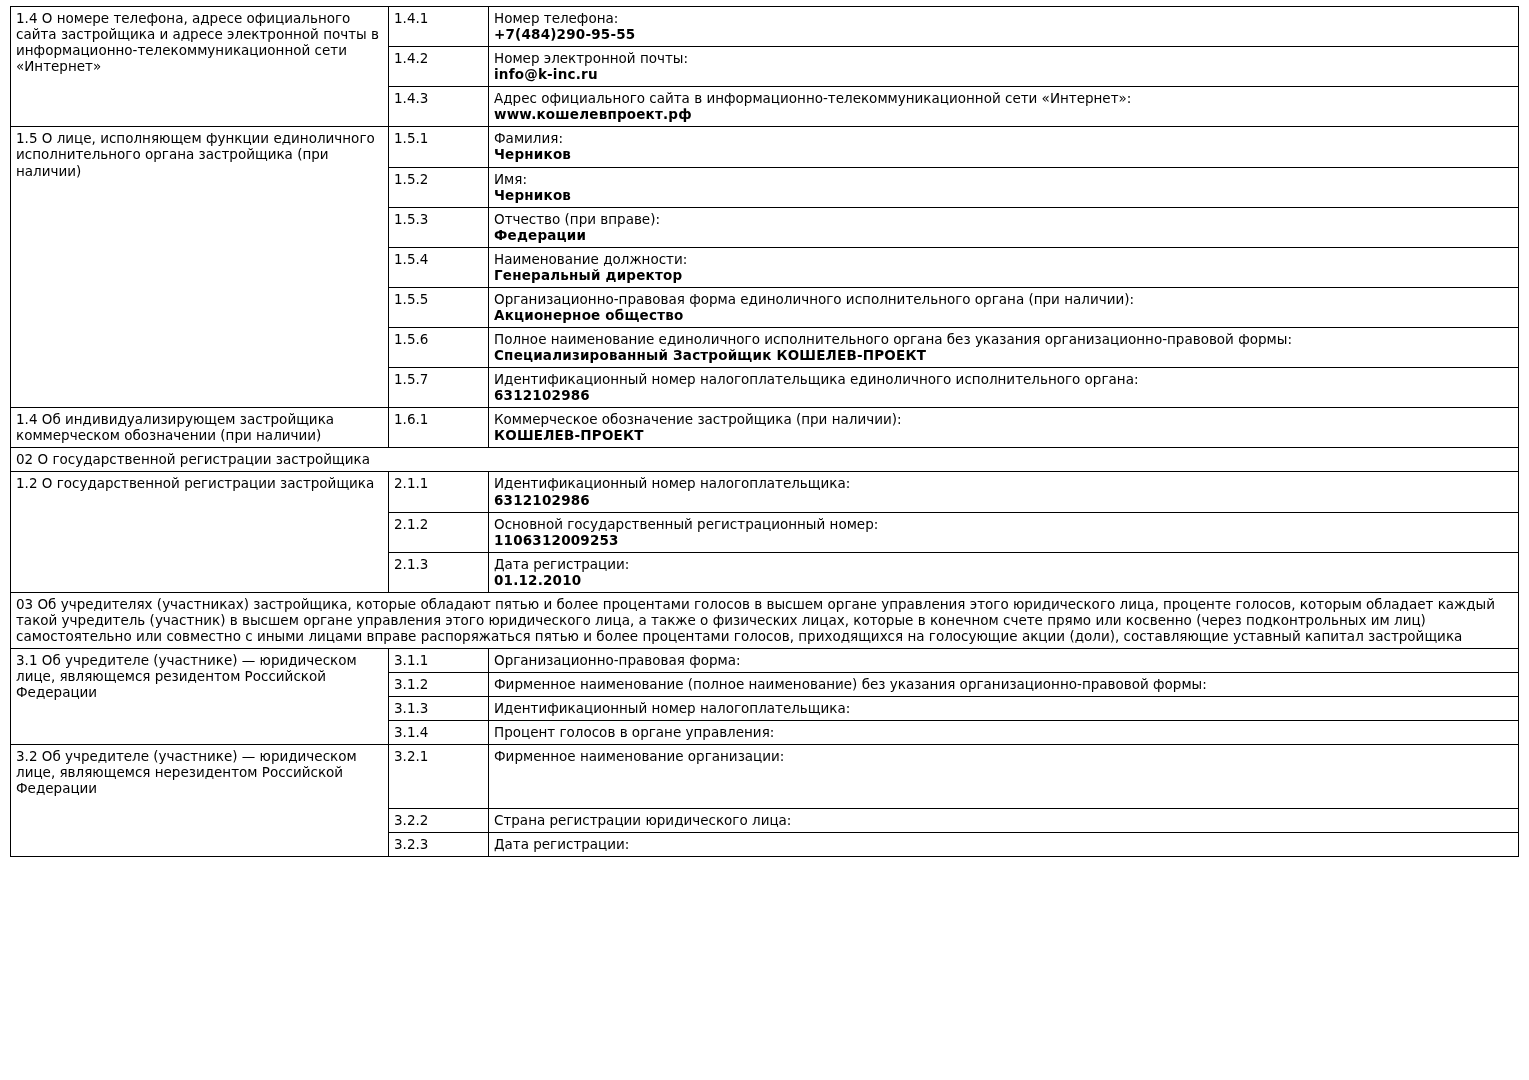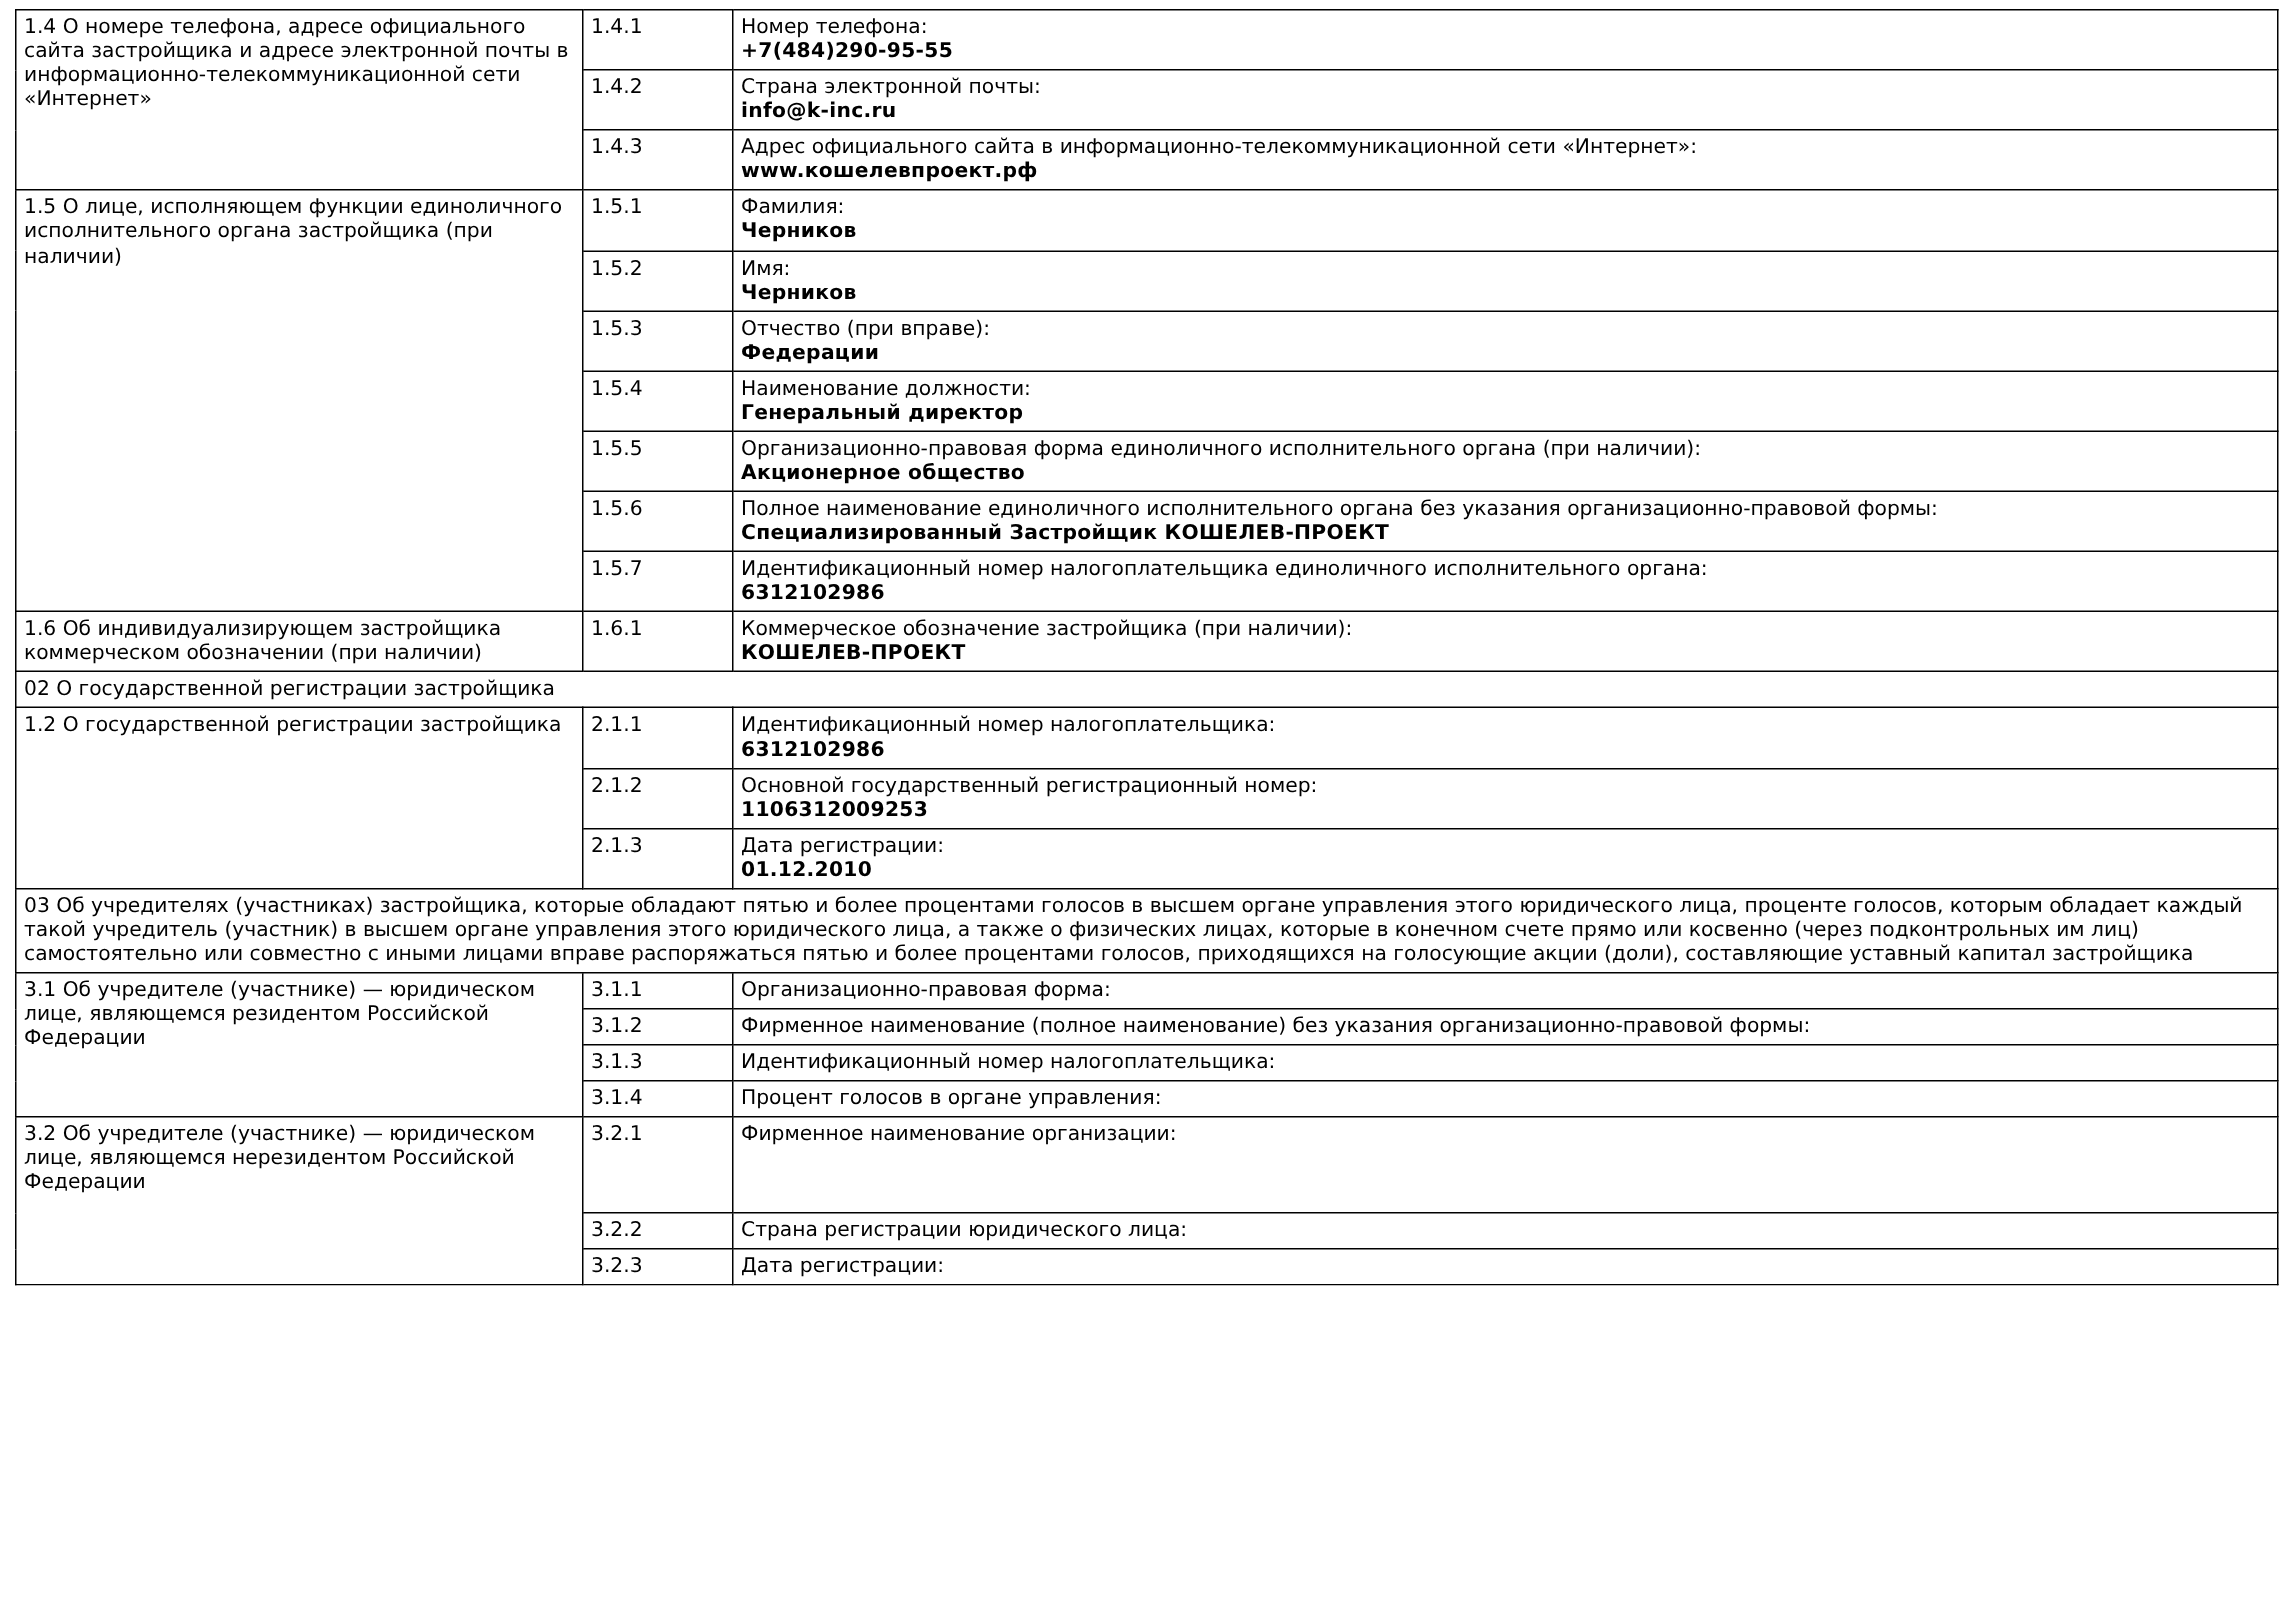--- a/index.html
+++ b/index.html
@@ -74,21 +74,21 @@
         <td rowspan="3" class="para">1.4 О номере телефона, адресе официального сайта застройщика и адресе электронной почты в информационно-телекоммуникационной сети «Интернет»</td>
         <td class="code-cell">1.4.1</td>
         <td class="val-cell">
           <span class="lbl">Номер телефона:</span>
           <span class="val">+7(484)290-95-55</span>
         </td>
       </tr>
       <tr>
         <td class="code-cell">1.4.2</td>
         <td class="val-cell">
-          <span class="lbl">Страна электронной почты:</span>
+          <span class="lbl">Номер электронной почты:</span>
           <span class="val">info@k-inc.ru</span>
         </td>
       </tr>
       <tr>
         <td class="code-cell">1.4.3</td>
         <td class="val-cell">
           <span class="lbl">Адрес официального сайта в информационно-телекоммуникационной сети «Интернет»:</span>
           <span class="val">www.кошелевпроект.рф</span>
         </td>
       </tr>
@@ -138,21 +138,21 @@
       </tr>
       <tr>
         <td class="code-cell">1.5.7</td>
         <td class="val-cell">
           <span class="lbl">Идентификационный номер налогоплательщика единоличного исполнительного органа:</span>
           <span class="val">6312102986</span>
         </td>
       </tr>
 
       <tr>
-        <td class="para mid">1.6 Об индивидуализирующем застройщика коммерческом обозначении (при наличии)</td>
+        <td class="para mid">1.4 Об индивидуализирующем застройщика коммерческом обозначении (при наличии)</td>
         <td class="code-cell">1.6.1</td>
         <td class="val-cell">
           <span class="lbl">Коммерческое обозначение застройщика (при наличии):</span>
           <span class="val">КОШЕЛЕВ-ПРОЕКТ</span>
         </td>
       </tr>
 
       <tr class="section-row">
         <td colspan="3">02 О государственной регистрации застройщика</td>
       </tr>

